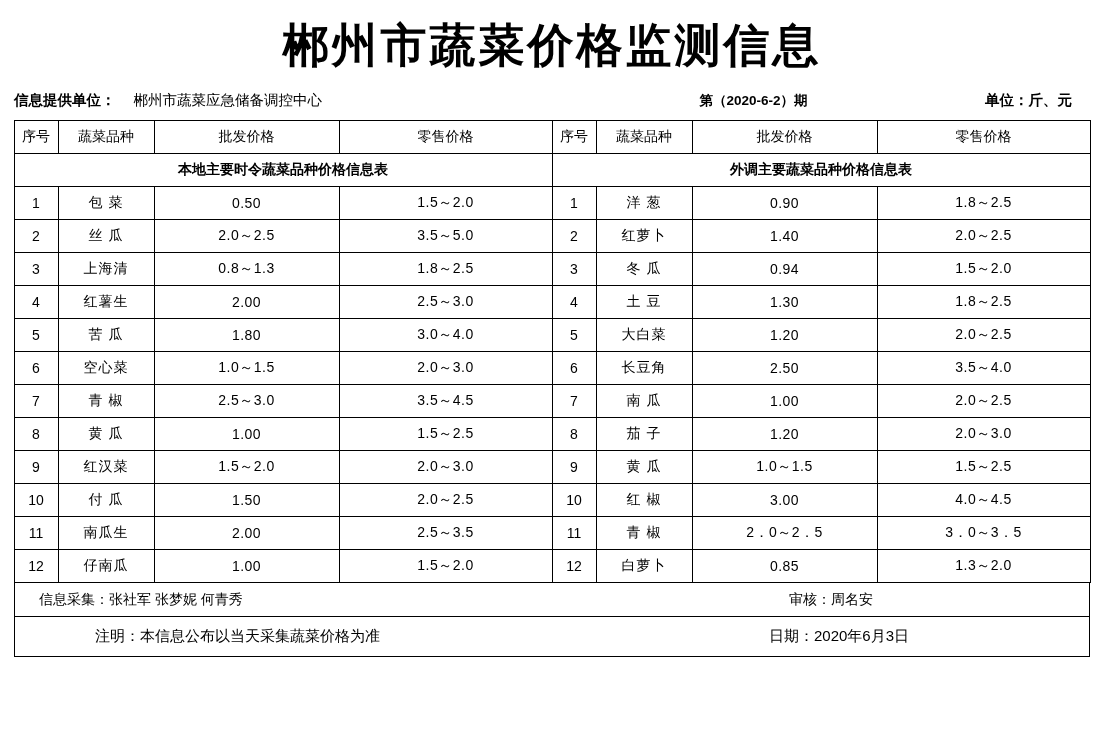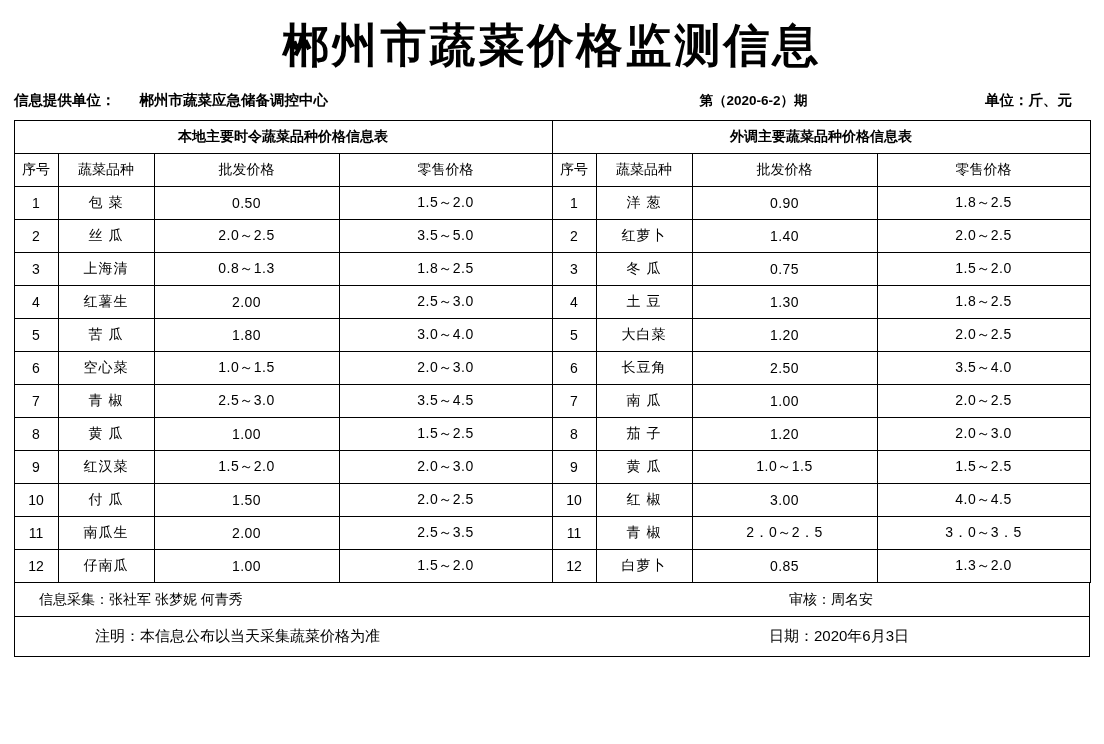--- a/index.html
+++ b/index.html
@@ -33,34 +33,34 @@
   .meta-row {
     display: flex;
     align-items: center;
     font-size: 14.5px;
     font-weight: bold;
     padding: 8px 14px 10px 14px;
   }
   .meta-left {
     width: 44%;
     display: flex;
-    gap: 24px;
+    gap: 18px;
   }
   .meta-center {
     width: 31%;
     text-align: right;
     font-size: 13.5px;
   }
   .meta-right {
     width: 25%;
     text-align: right;
     padding-right: 18px;
   }
   .meta-left .supplier-name {
-    font-weight: bold;
+    font-weight: normal;
     text-align: right;
   }
   table.main {
     border-collapse: collapse;
     table-layout: fixed;
     width: 1076px;
     margin: 0 auto;
   }
   table.main td, table.main th {
     border: 1px solid #000;
@@ -158,33 +158,33 @@
       <col style="width:96px">
       <col style="width:185px">
       <col style="width:213px">
       <col style="width:44px">
       <col style="width:96px">
       <col style="width:185px">
       <col style="width:213px">
     </colgroup>
     <tbody>
       <tr>
-        <td class="subtitle-cell" colspan="4">本地主要时令蔬菜品种价格信息表</td>
-        <td class="subtitle-cell" colspan="4">外调主要蔬菜品种价格信息表</td>
-      </tr>
-      <tr>
         <td class="hdr">序号</td>
         <td class="hdr">蔬菜品种</td>
         <td class="hdr">批发价格</td>
         <td class="hdr">零售价格</td>
         <td class="hdr">序号</td>
         <td class="hdr">蔬菜品种</td>
         <td class="hdr">批发价格</td>
         <td class="hdr">零售价格</td>
       </tr>
+      <tr>
+        <td class="subtitle-cell" colspan="4">本地主要时令蔬菜品种价格信息表</td>
+        <td class="subtitle-cell" colspan="4">外调主要蔬菜品种价格信息表</td>
+      </tr>
 
       <tr>
         <td class="num-cell">1</td>
         <td class="name-cell">包  菜</td>
         <td class="price-cell">0.50</td>
         <td class="price-cell">1.5～2.0</td>
         <td class="num-cell">1</td>
         <td class="name-cell">洋  葱</td>
         <td class="price-cell">0.90</td>
         <td class="price-cell">1.8～2.5</td>
@@ -199,21 +199,21 @@
         <td class="price-cell">1.40</td>
         <td class="price-cell">2.0～2.5</td>
       </tr>
       <tr>
         <td class="num-cell">3</td>
         <td class="name-cell">上海清</td>
         <td class="price-cell">0.8～1.3</td>
         <td class="price-cell">1.8～2.5</td>
         <td class="num-cell">3</td>
         <td class="name-cell">冬  瓜</td>
-        <td class="price-cell">0.75</td>
+        <td class="price-cell">0.94</td>
         <td class="price-cell">1.5～2.0</td>
       </tr>
       <tr>
         <td class="num-cell">4</td>
         <td class="name-cell">红薯生</td>
         <td class="price-cell">2.00</td>
         <td class="price-cell">2.5～3.0</td>
         <td class="num-cell">4</td>
         <td class="name-cell">土  豆</td>
         <td class="price-cell">1.30</td>

